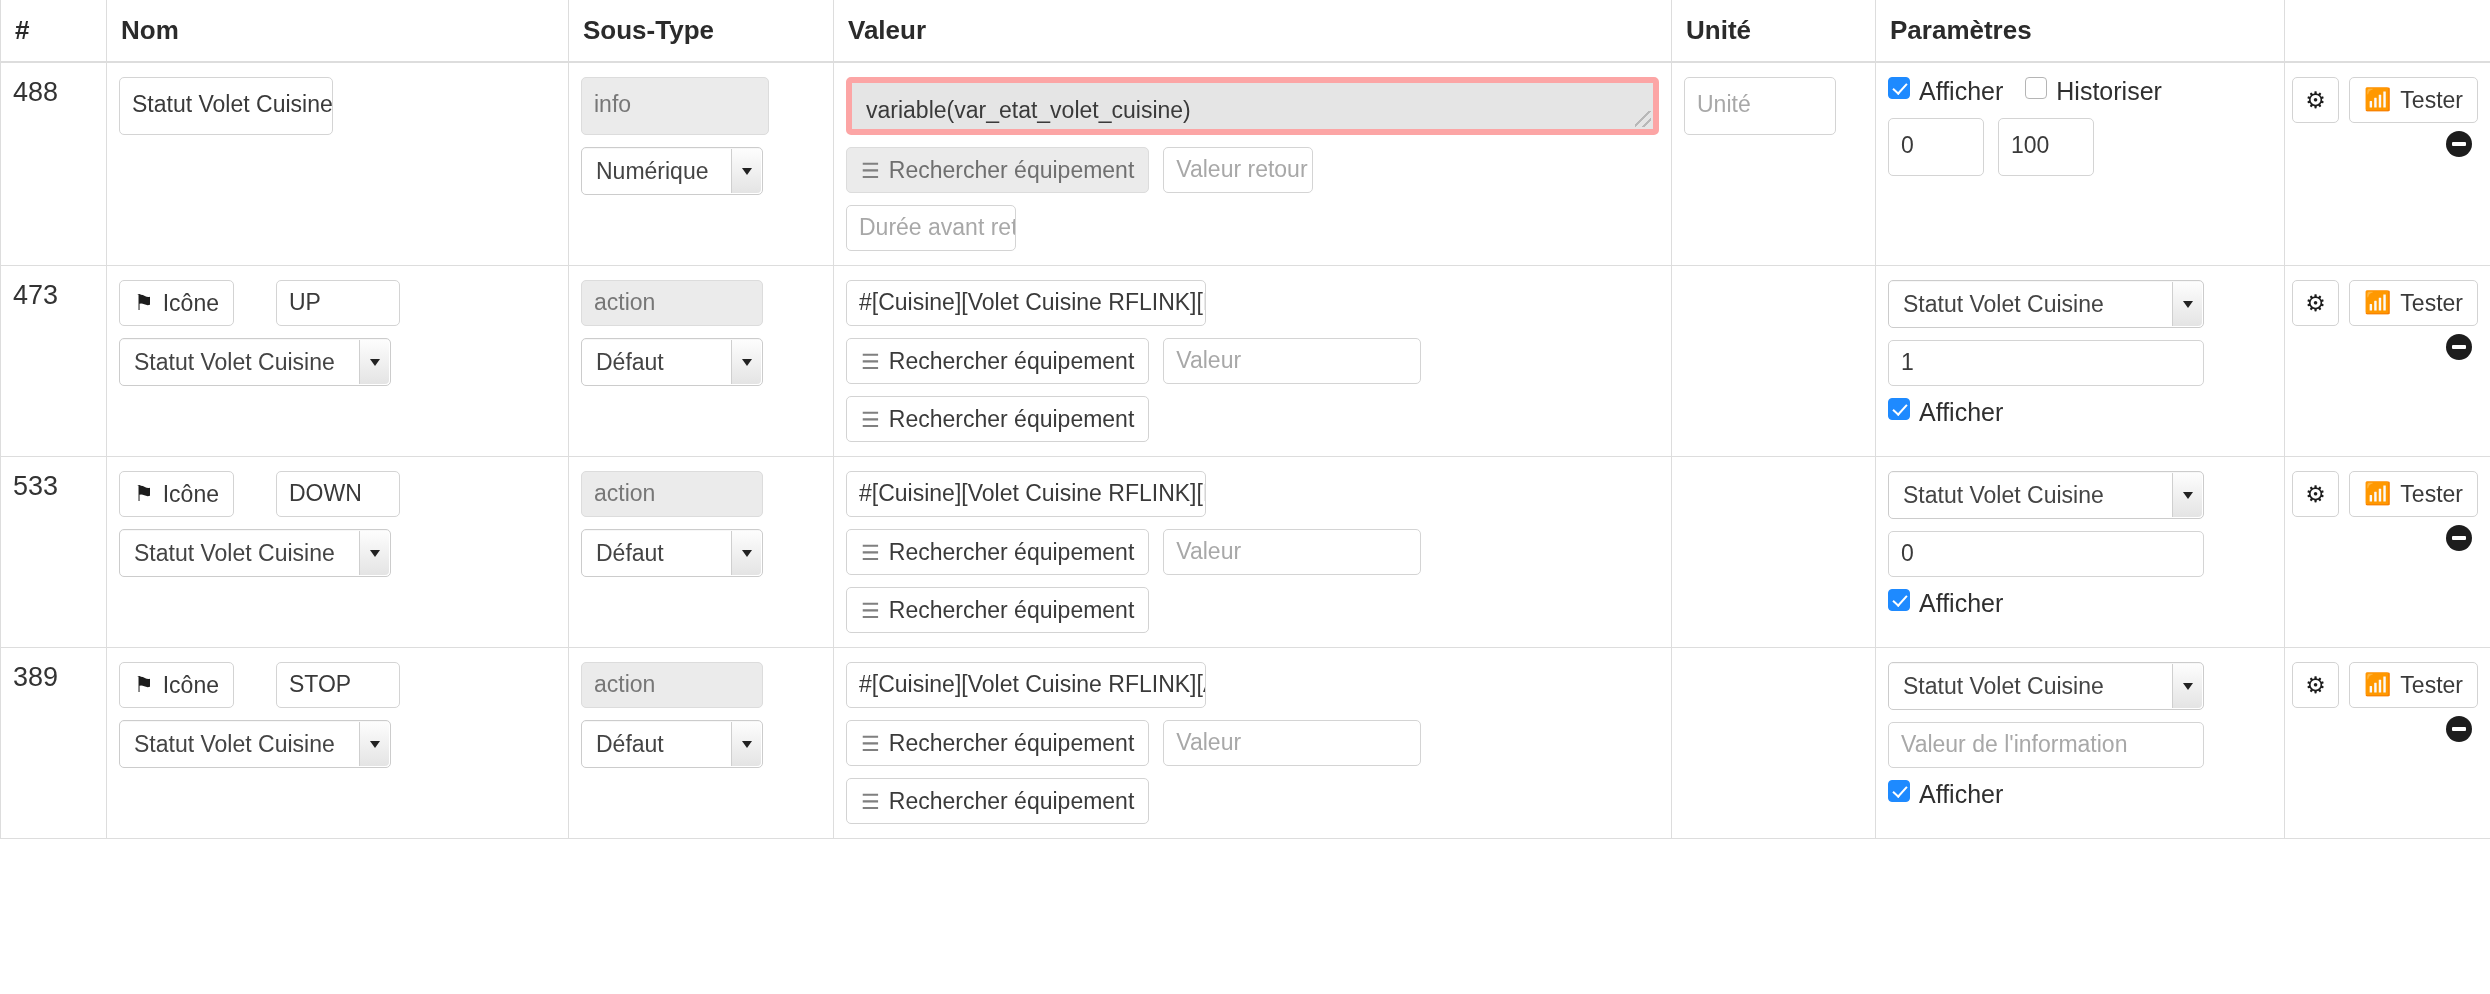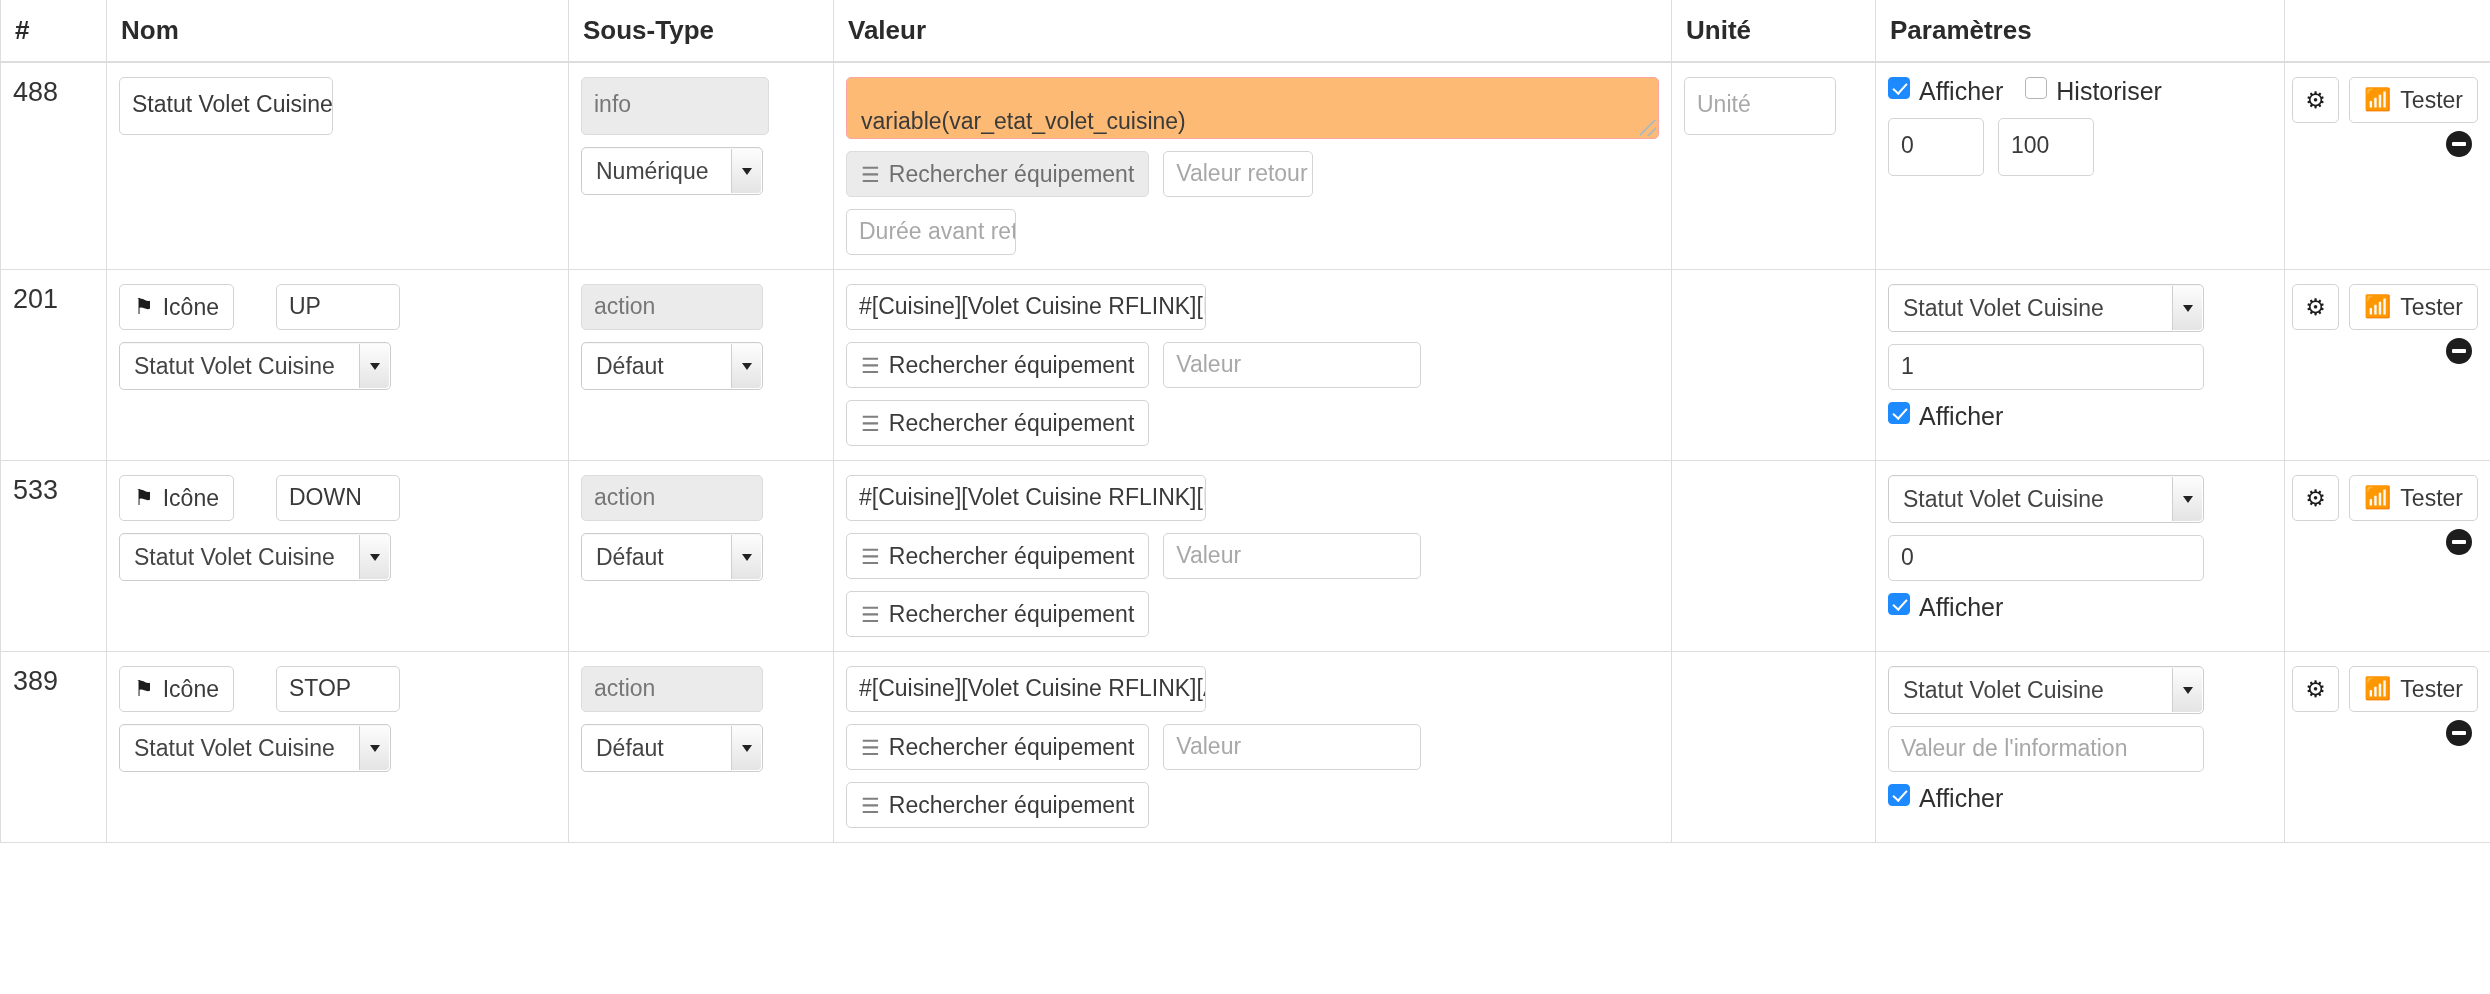--- a/index.html
+++ b/index.html
@@ -73,26 +73,26 @@
   .inp.ph { color: #a8a8a8; }
   .inp.disabled {
     background: #ebebeb;
     color: #777777;
     border-color: #dcdcdc;
   }
   .inp.tall { height: 58px; padding-top: 14px; }
 
   .textarea-box {
     position: relative;
-    border: 1px solid #fca5a5;
+    border: 6px solid #fca5a5;
     border-radius: 5px;
-    background: #fdba74;
+    background: #e5e5e5;
     height: 58px;
     width: 100%;
-    padding: 30px 14px;
+    padding: 14px 14px;
     font-size: 23px;
     color: #3a3a3a;
     white-space: nowrap;
     overflow: hidden;
   }
   .textarea-box .grip {
     position: absolute;
     right: 2px; bottom: 2px;
     width: 16px; height: 16px;
     background:
@@ -307,21 +307,21 @@
             </button>
           </div>
           <div class="act-minus-row">
             <span class="minus-circle"></span>
           </div>
         </div>
       </td>
     </tr>
 
     <tr>
-      <td class="num-cell">201</td>
+      <td class="num-cell">473</td>
 
       <td>
         <div class="flexline" style="gap:42px">
           <button class="btn">
             <span class="ico ico-flag">⚑</span>
             <span>Icône</span>
           </button>
           <span class="inp" style="width:124px;height:46px">UP</span>
         </div>
         <div class="row-gap"></div>

